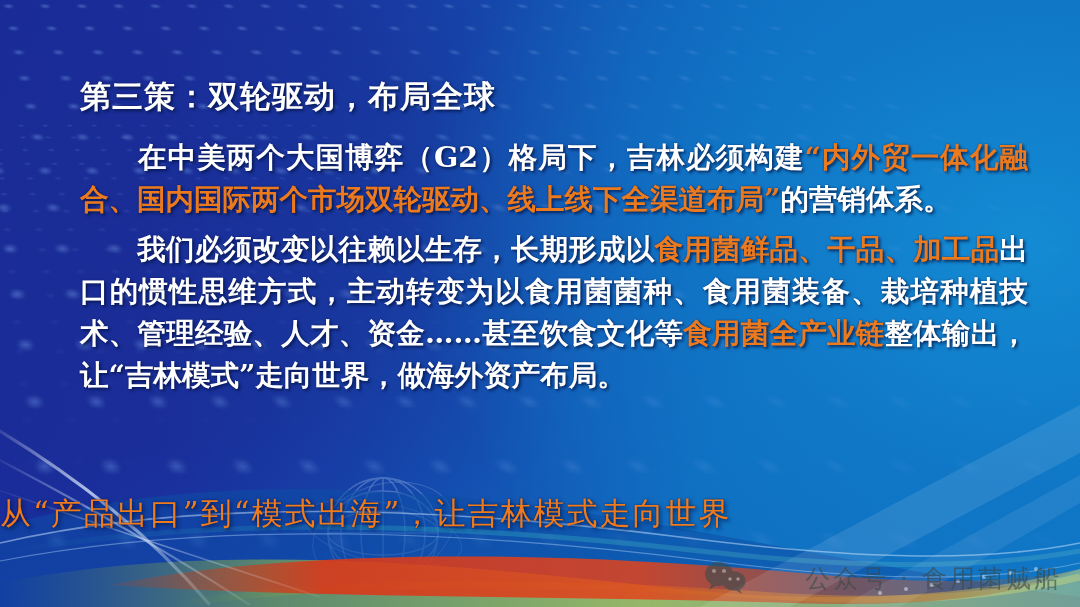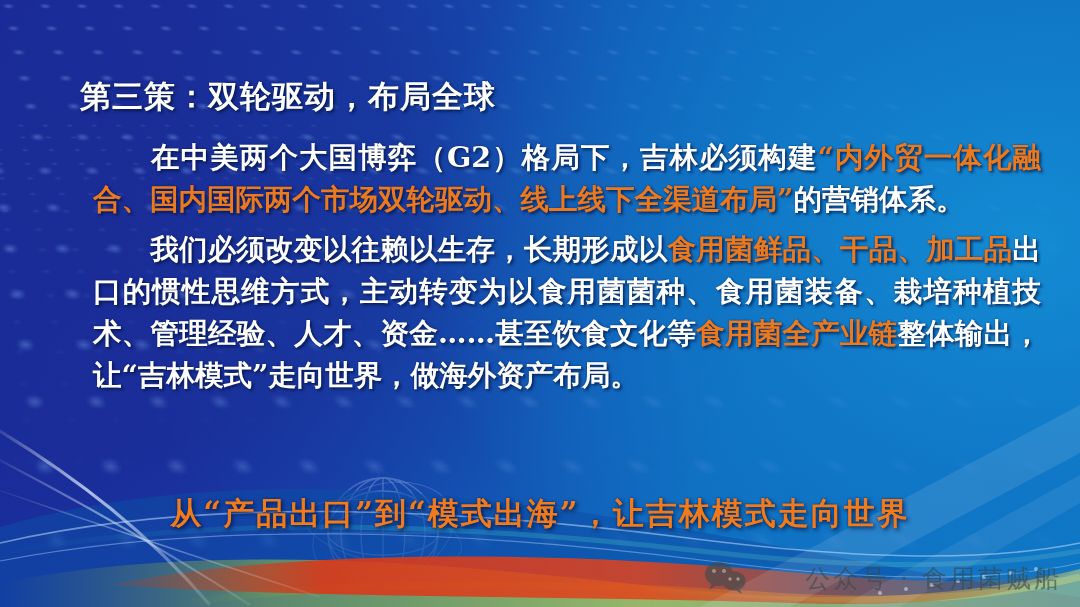--- a/index.html
+++ b/index.html
@@ -50,36 +50,36 @@
   
   #content { position:absolute; left:0; top:0; width:1080px; height:607px; }
 
   .title {
     position:absolute; left:80px; top:76px;
     font-size:31px; font-weight:bold; color:#ffffff; letter-spacing:1px;
     text-shadow:2px 2px 3px rgba(0,20,70,0.75), 0 0 2px rgba(0,20,70,0.6);
     white-space:nowrap;
   }
 
-  .body-block { position:absolute; left:93px; top:136px; width:948px; }
+  .body-block { position:absolute; left:80px; top:136px; width:948px; }
 
   .para {
     font-size:28.5px; font-weight:bold; line-height:42px; color:#ffffff;
     text-align:justify; text-justify:inter-character;
     text-shadow:2px 2px 3px rgba(0,18,66,0.7), 0 0 2px rgba(0,18,66,0.55);
     letter-spacing:0px;
   }
   .para + .para { margin-top:8px; }
   .indent { display:inline-block; width:2em; }
   .hl { color:#eb7a1e; }
 
   .conclusion {
     position:absolute; left:0; top:493px; width:1080px;
-    text-align:center;
-    font-size:31px; font-weight:bold; color:#ef7b1d;
+    text-align:left;
+    font-size:31px; font-weight:normal; color:#ef7b1d;
     letter-spacing:2px;
     text-shadow:2px 2px 4px rgba(0,18,66,0.75), 0 0 2px rgba(0,18,66,0.6);
     white-space:nowrap;
   }
 
   
   .watermark {
     position:absolute; right:18px; bottom:12px;
     display:flex; align-items:center; gap:10px;
     opacity:0.62;

